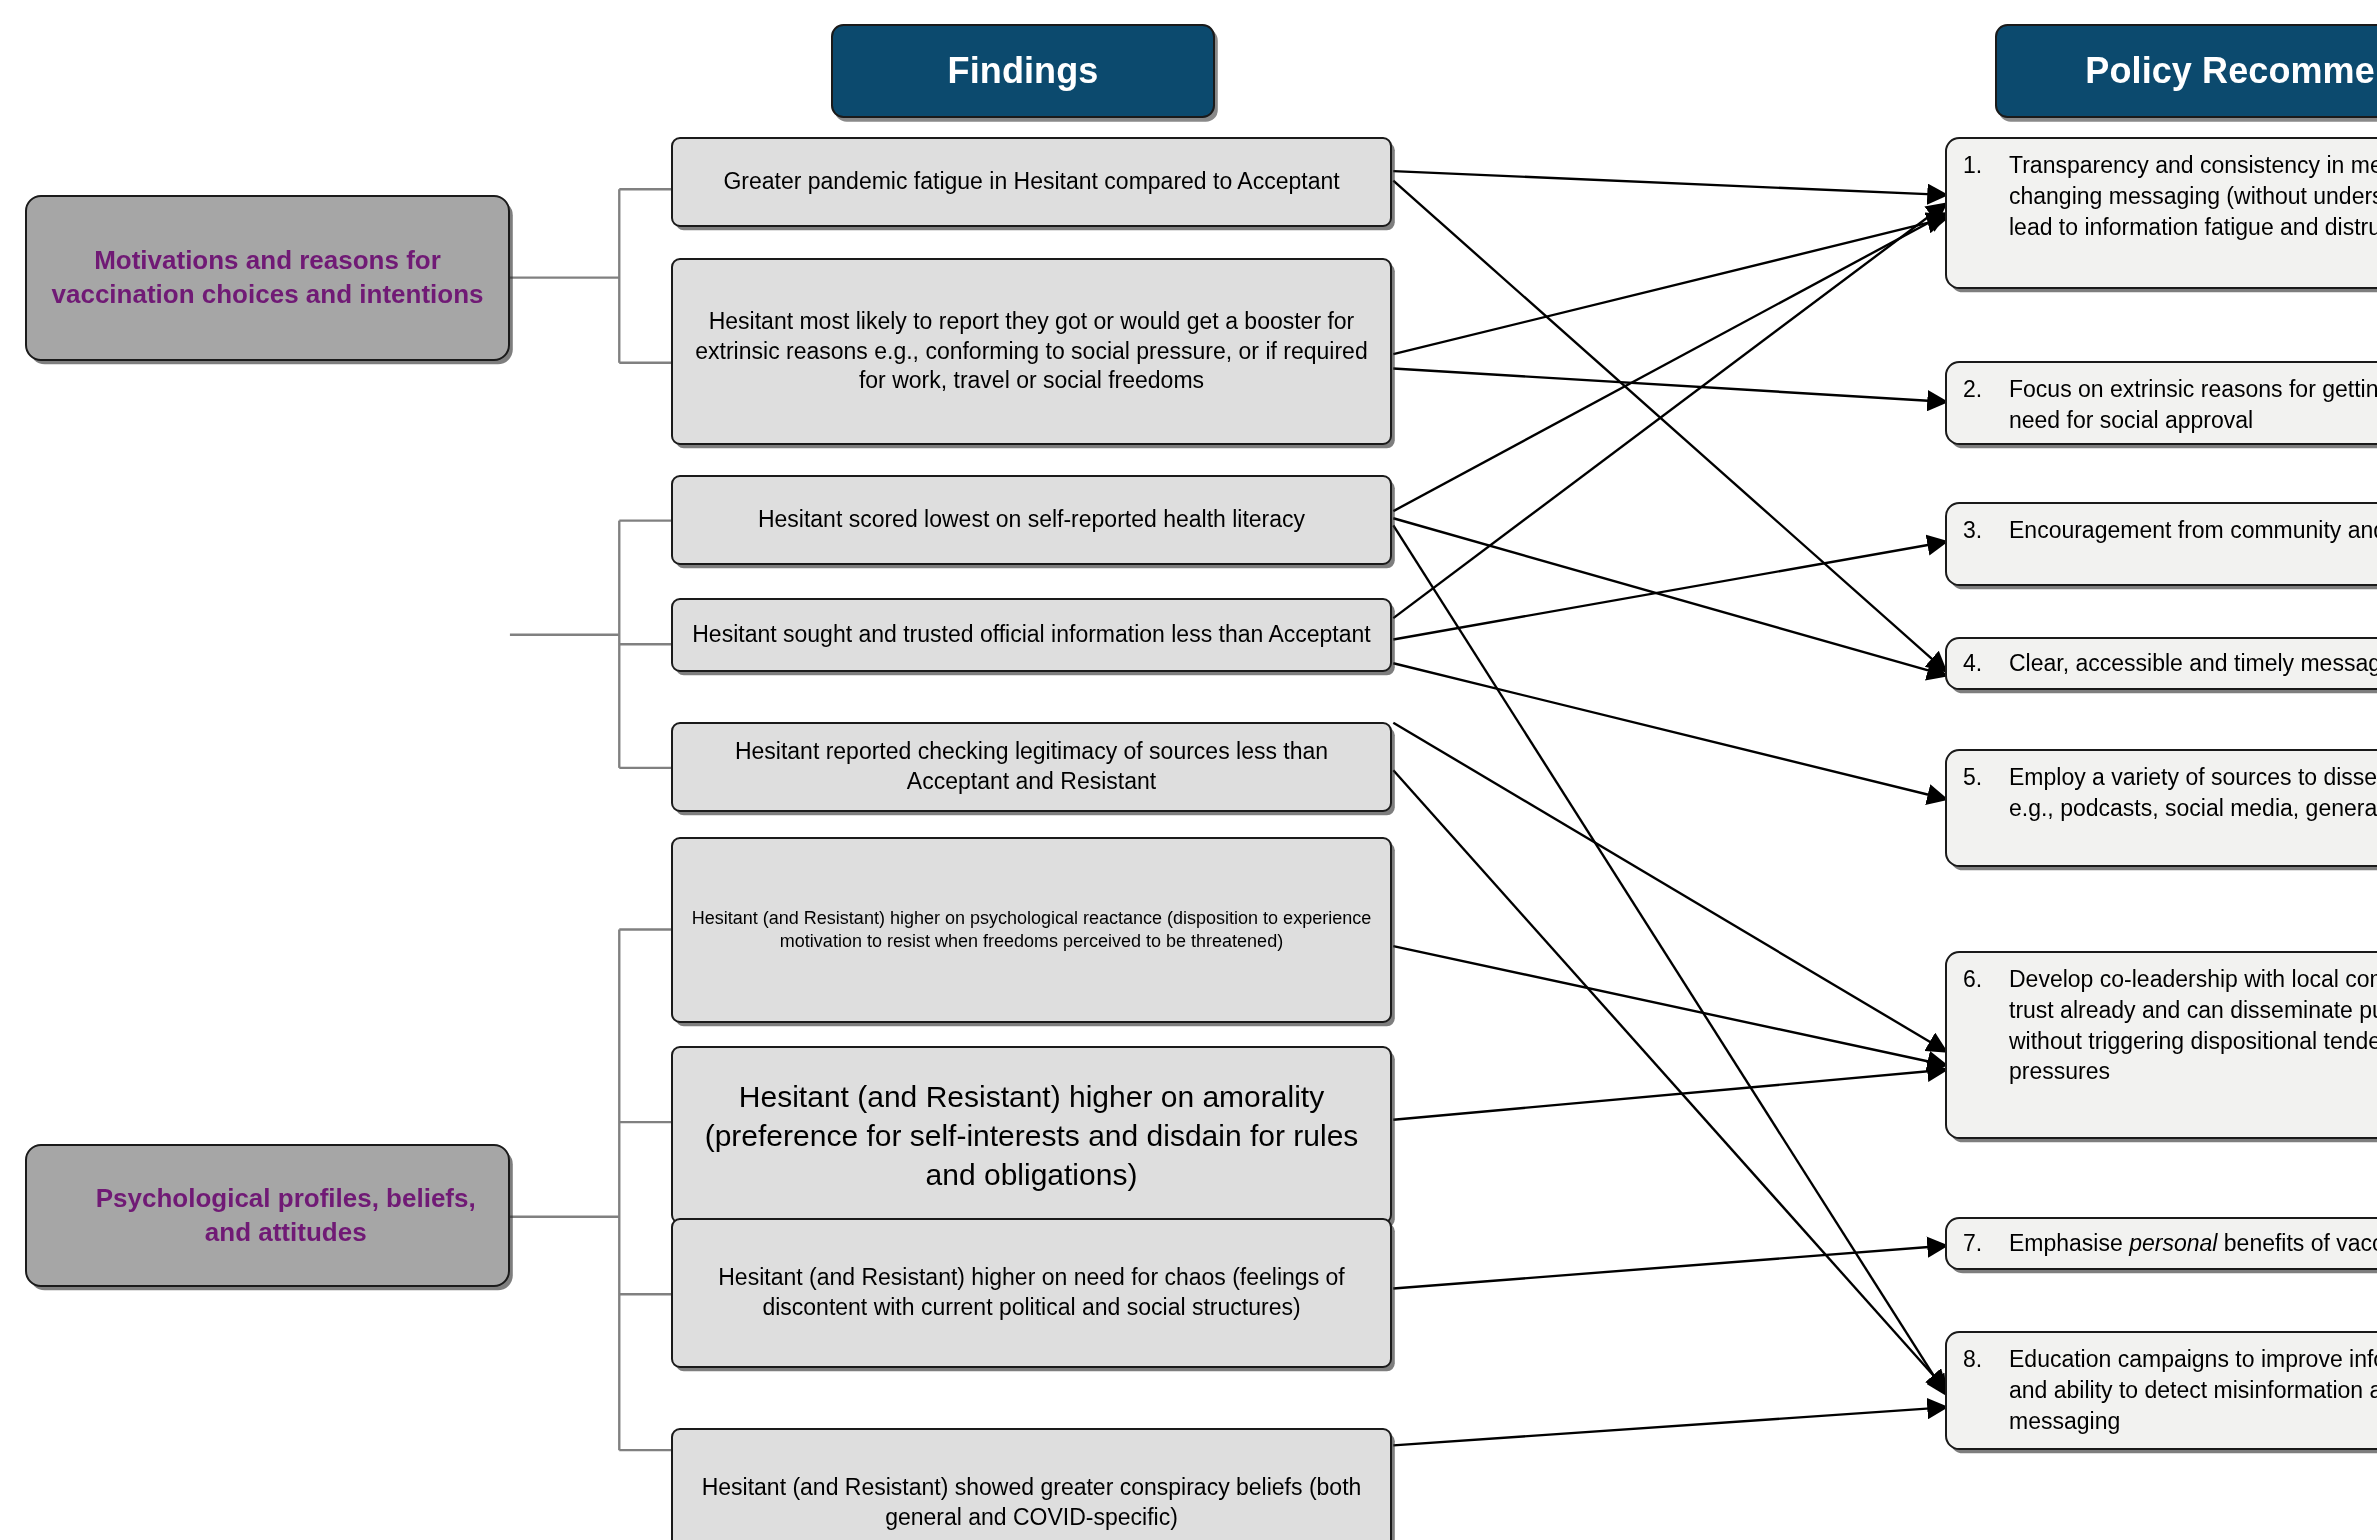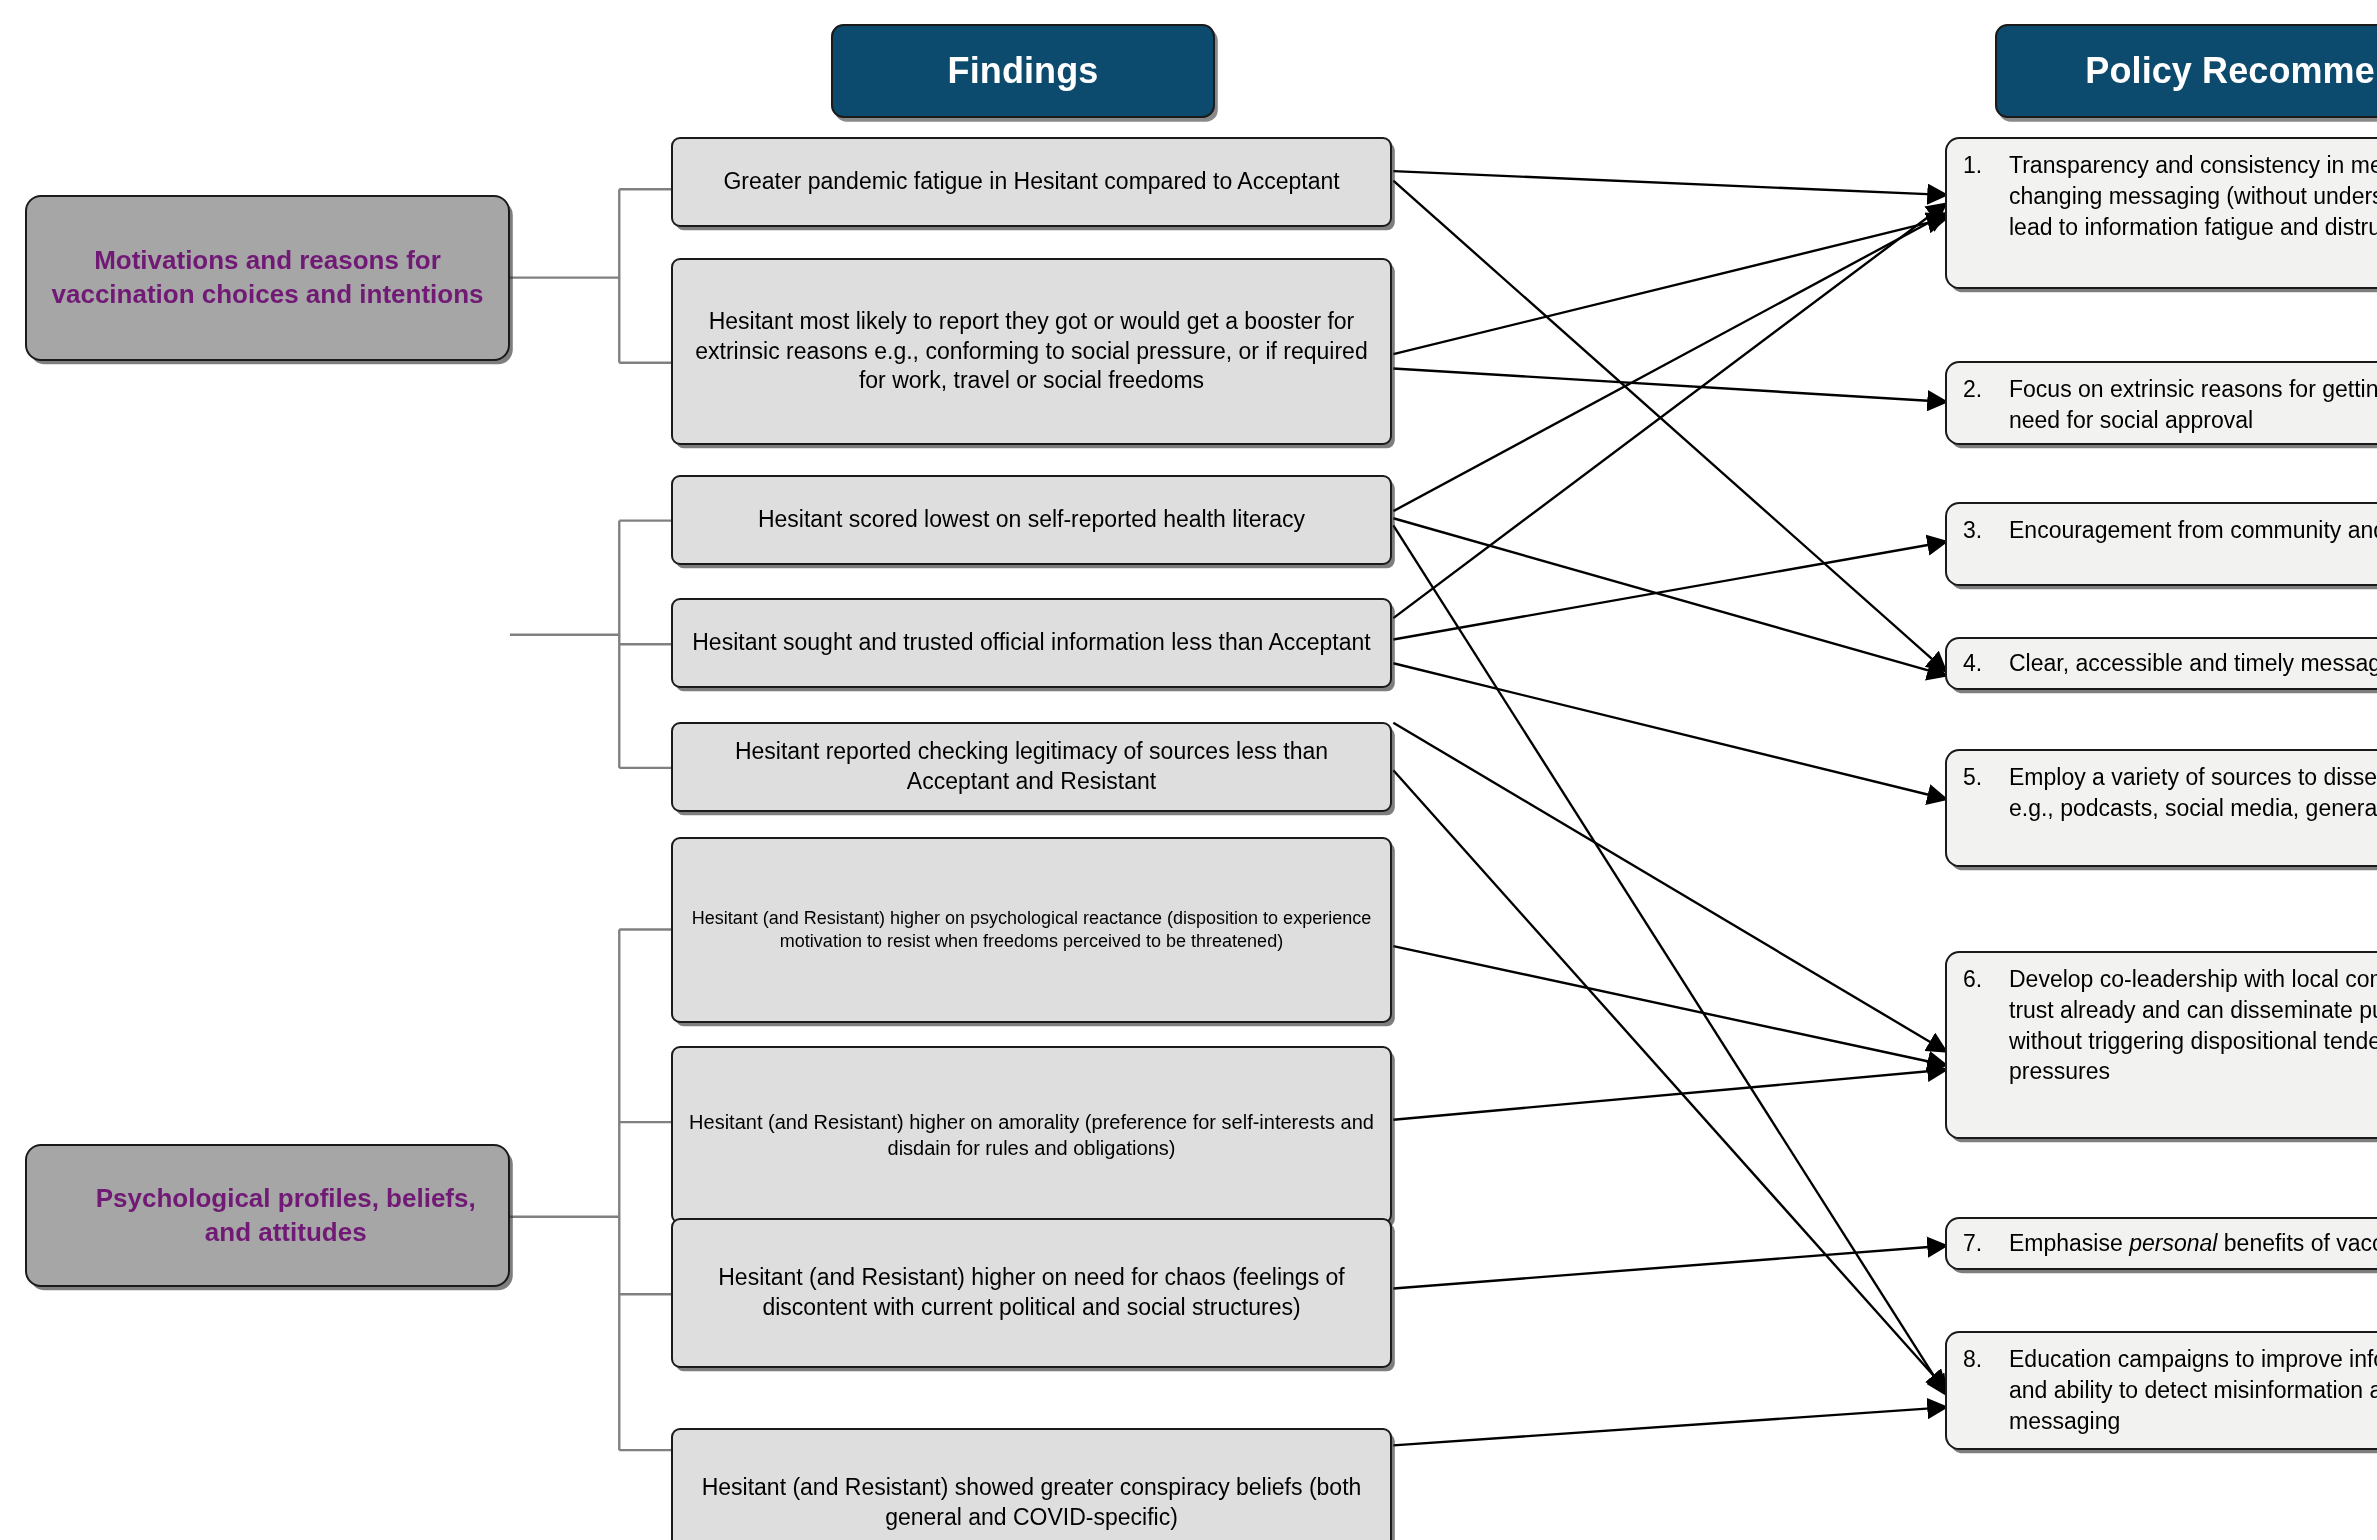--- a/index.html
+++ b/index.html
@@ -104,33 +104,33 @@
   </div>
 
   <div class="find" style="left:671px;top:475px;width:721px;height:90px;font-size:23px;">
     <span>Hesitant scored lowest on self-reported health literacy</span>
   </div>
 
   <div class="find" style="left:671px;top:258px;width:721px;height:187px;font-size:23px;">
     <span>Hesitant most likely to report they got or would get a booster for extrinsic reasons e.g., conforming to social pressure, or if required for work, travel or social freedoms</span>
   </div>
 
-  <div class="find" style="left:671px;top:598px;width:721px;height:90px;font-size:23px;">
+  <div class="find" style="left:671px;top:598px;width:721px;height:74px;font-size:23px;">
     <span>Hesitant sought and trusted official information less than Acceptant</span>
   </div>
 
   <div class="find" style="left:671px;top:722px;width:721px;height:90px;font-size:23px;">
     <span>Hesitant reported checking legitimacy of sources less than Acceptant and Resistant</span>
   </div>
 
   <div class="find" style="left:671px;top:837px;width:721px;height:186px;font-size:18px;">
     <span>Hesitant (and Resistant) higher on psychological reactance (disposition to experience motivation to resist when freedoms perceived to be threatened)</span>
   </div>
 
-  <div class="find" style="left:671px;top:1046px;width:721px;height:178px;font-size:20px;">
+  <div class="find" style="left:671px;top:1046px;width:721px;height:178px;font-size:30px;">
     <span>Hesitant (and Resistant) higher on amorality (preference for self-interests and disdain for rules and obligations)</span>
   </div>
 
   <div class="find" style="left:671px;top:1218px;width:721px;height:150px;font-size:23px;">
     <span>Hesitant (and Resistant) higher on need for chaos (feelings of discontent with current political and social structures)</span>
   </div>
 
   <div class="find" style="left:671px;top:1380px;width:721px;height:150px;font-size:23px;margin-top:48px;">
     <span>Hesitant (and Resistant) showed greater conspiracy beliefs (both general and COVID-specific)</span>
   </div>

